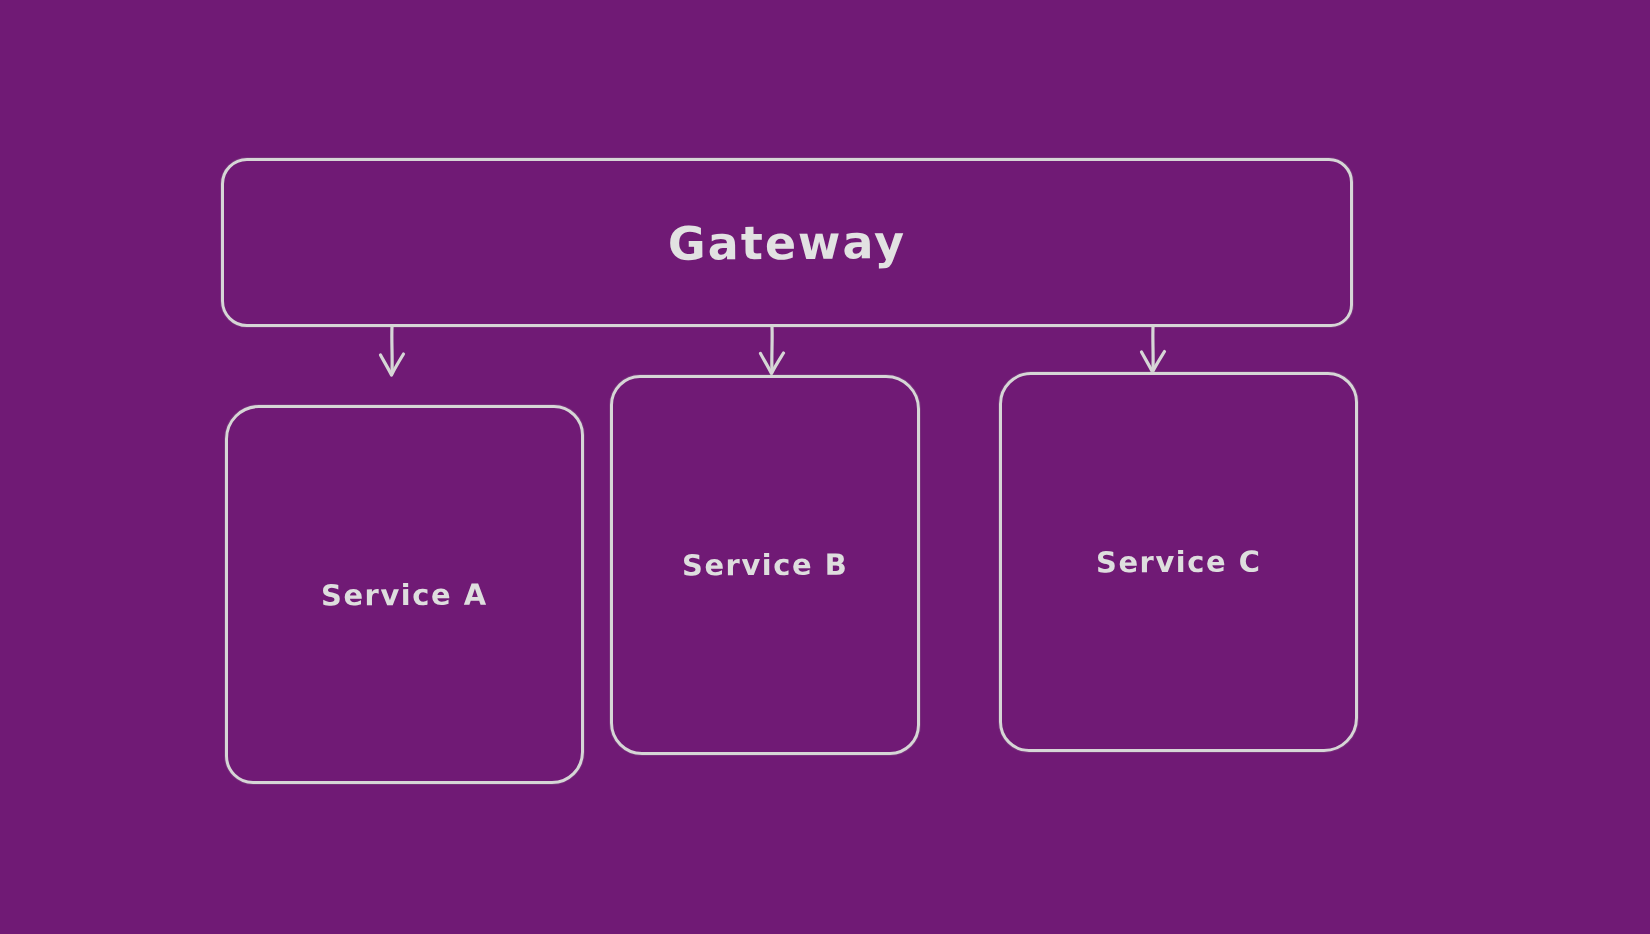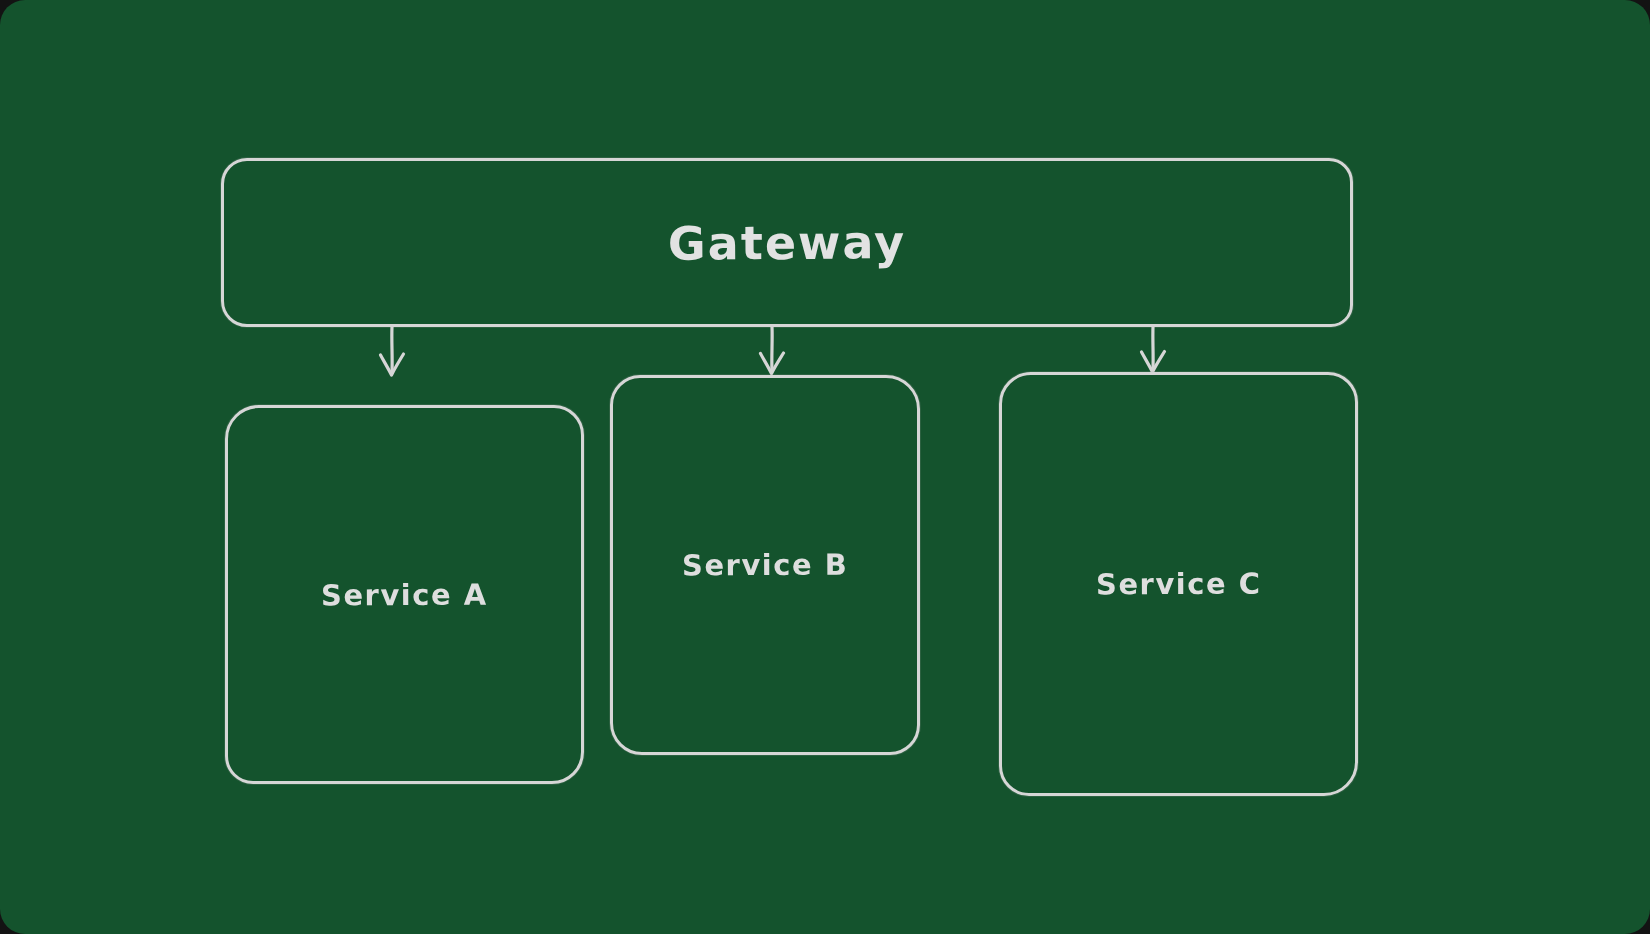--- a/index.html
+++ b/index.html
@@ -8,22 +8,21 @@
     width: 1650px;
     height: 934px;
     overflow: hidden;
     background: #131313;
     font-family: "DejaVu Sans", sans-serif;
   }
   #canvas {
     position: relative;
     width: 1650px;
     height: 934px;
-    background: #14532d;
-    border-radius: 25px;
+    background: #701a75;
   }
   .node {
     position: absolute;
     border: 3px solid #d6d6d6;
     background: transparent;
     display: flex;
     align-items: center;
     justify-content: center;
     box-sizing: border-box;
     box-shadow: 0 0 0 1px rgba(160,160,160,0.18);
@@ -47,21 +46,21 @@
     left: 610px;
     top: 375px;
     width: 310px;
     height: 380px;
     border-radius: 30px 34px 30px 32px;
   }
   .node-service-c {
     left: 999px;
     top: 372px;
     width: 359px;
-    height: 424px;
+    height: 380px;
     border-radius: 32px 30px 34px 30px;
   }
   .gateway-label {
     color: #e2e2e2;
     font-size: 46px;
     font-weight: 700;
     letter-spacing: 2px;
     transform: rotate(-0.4deg);
     user-select: none;
   }

